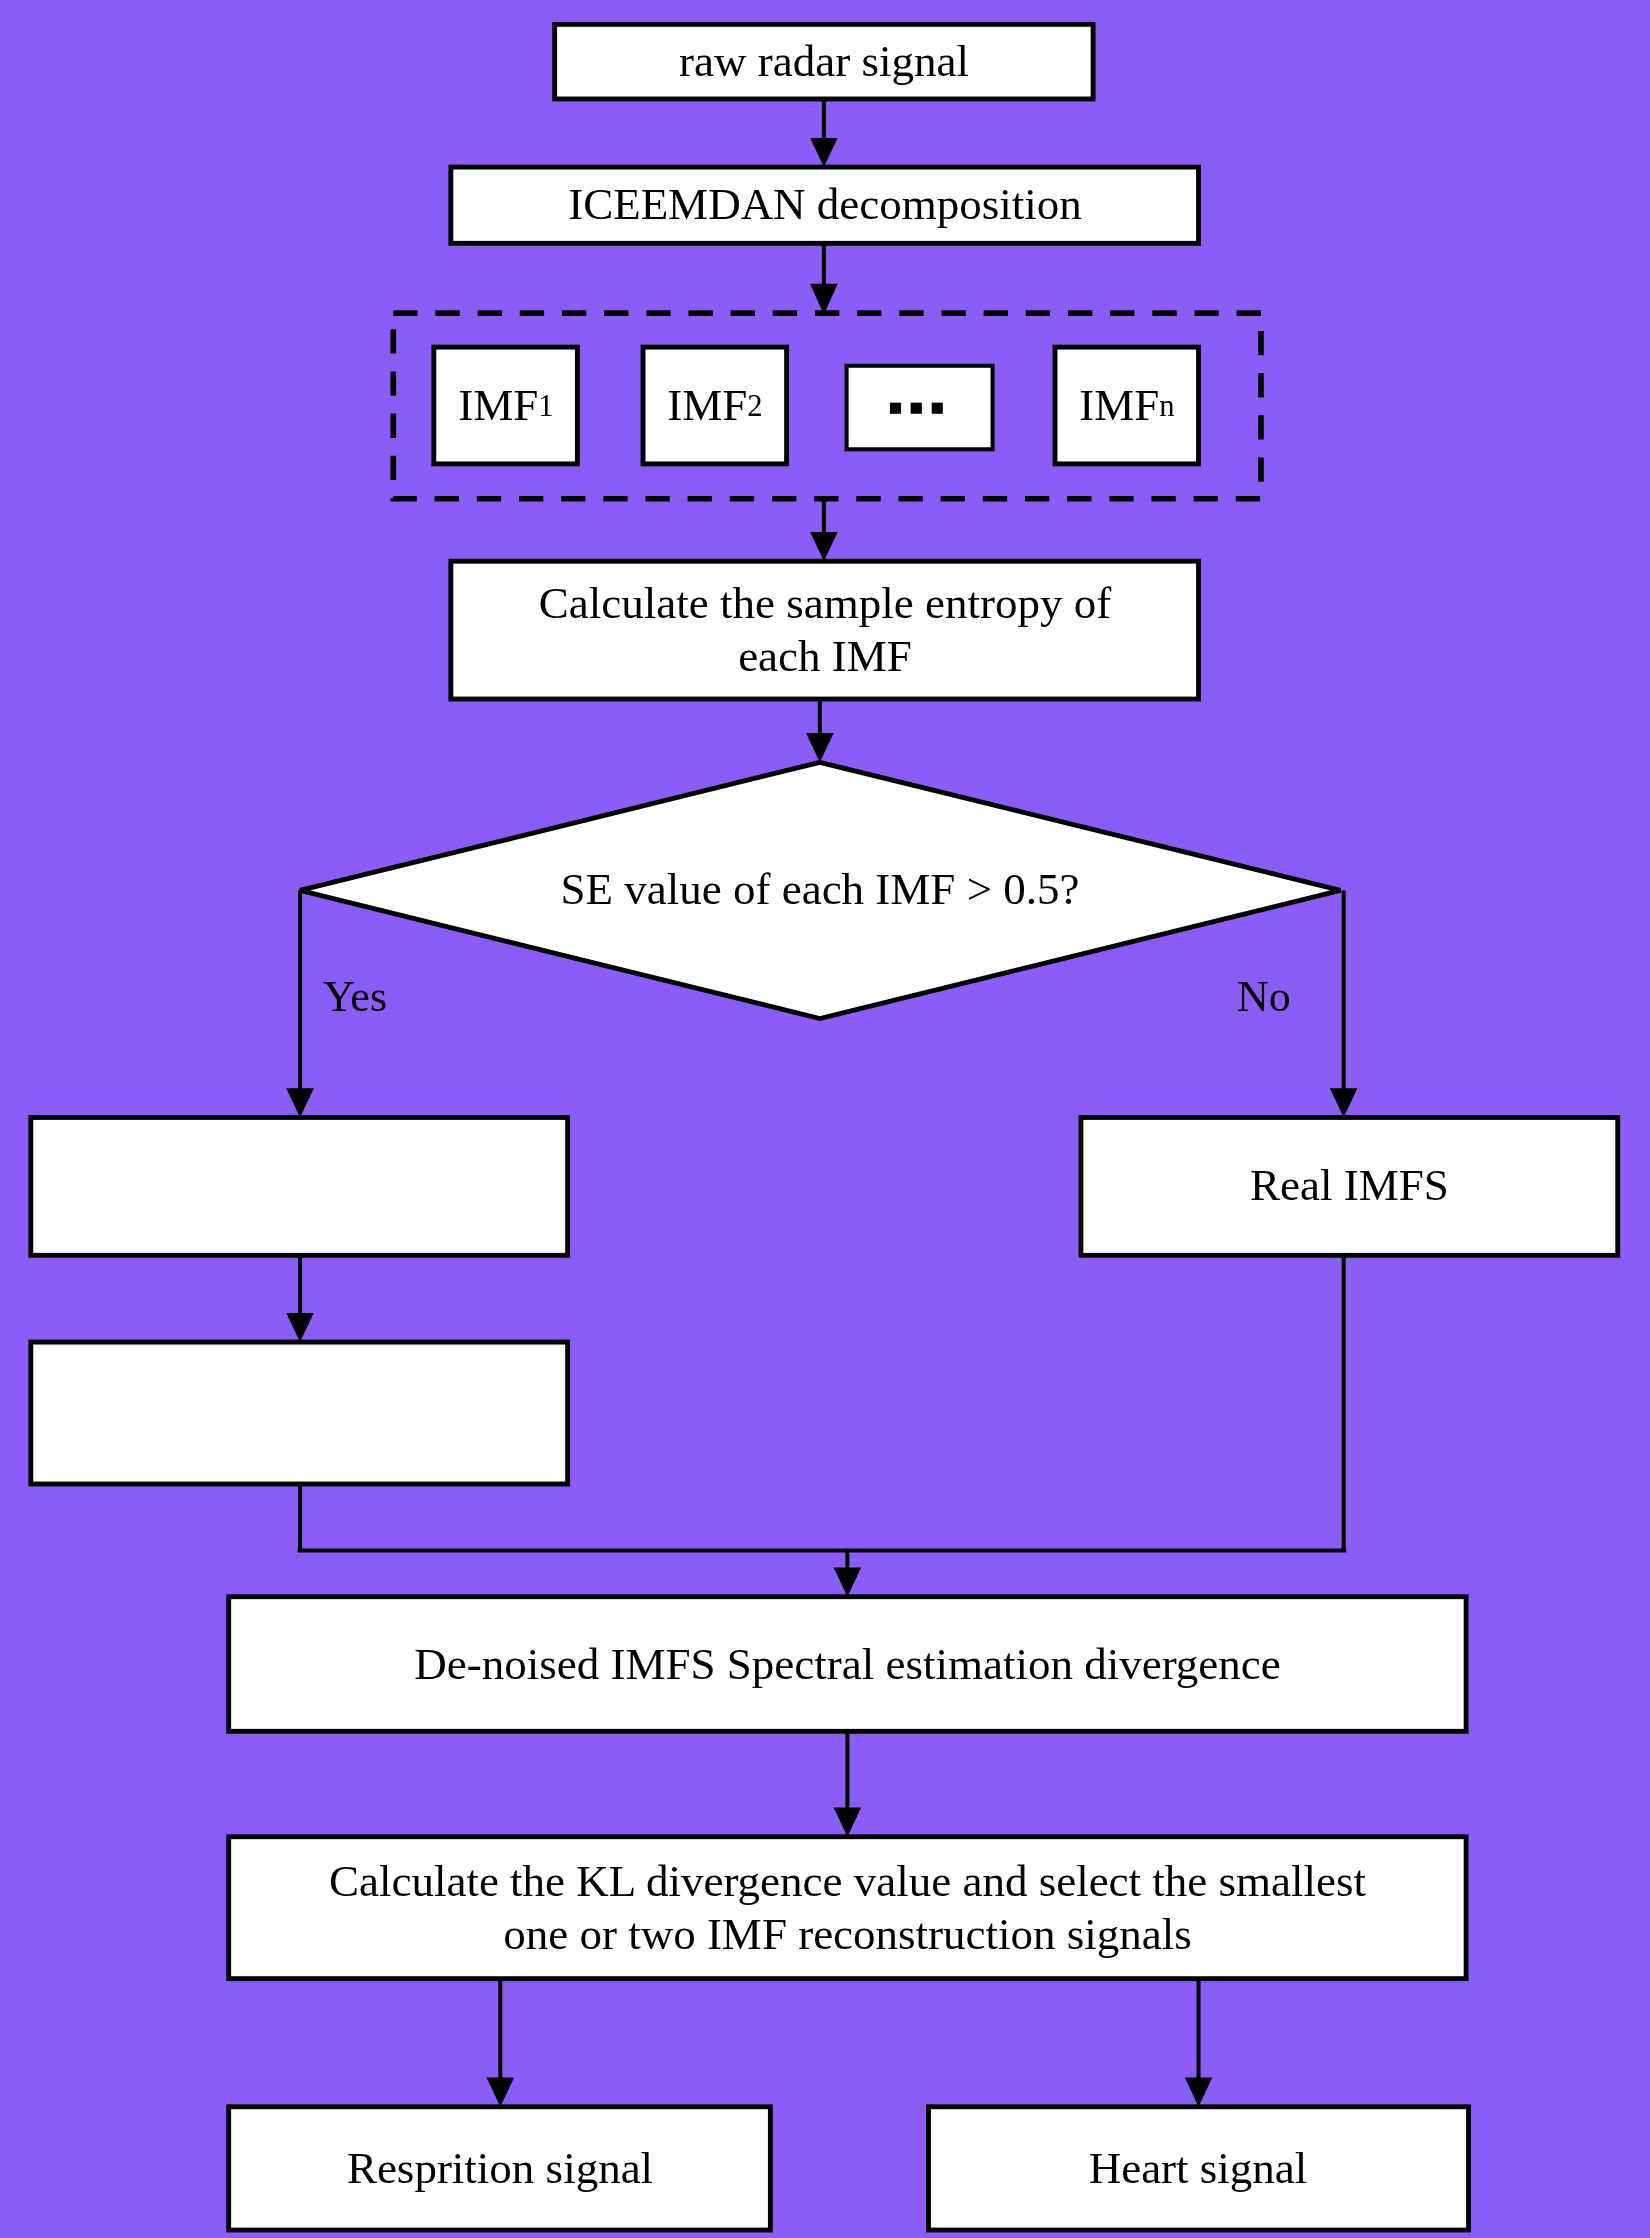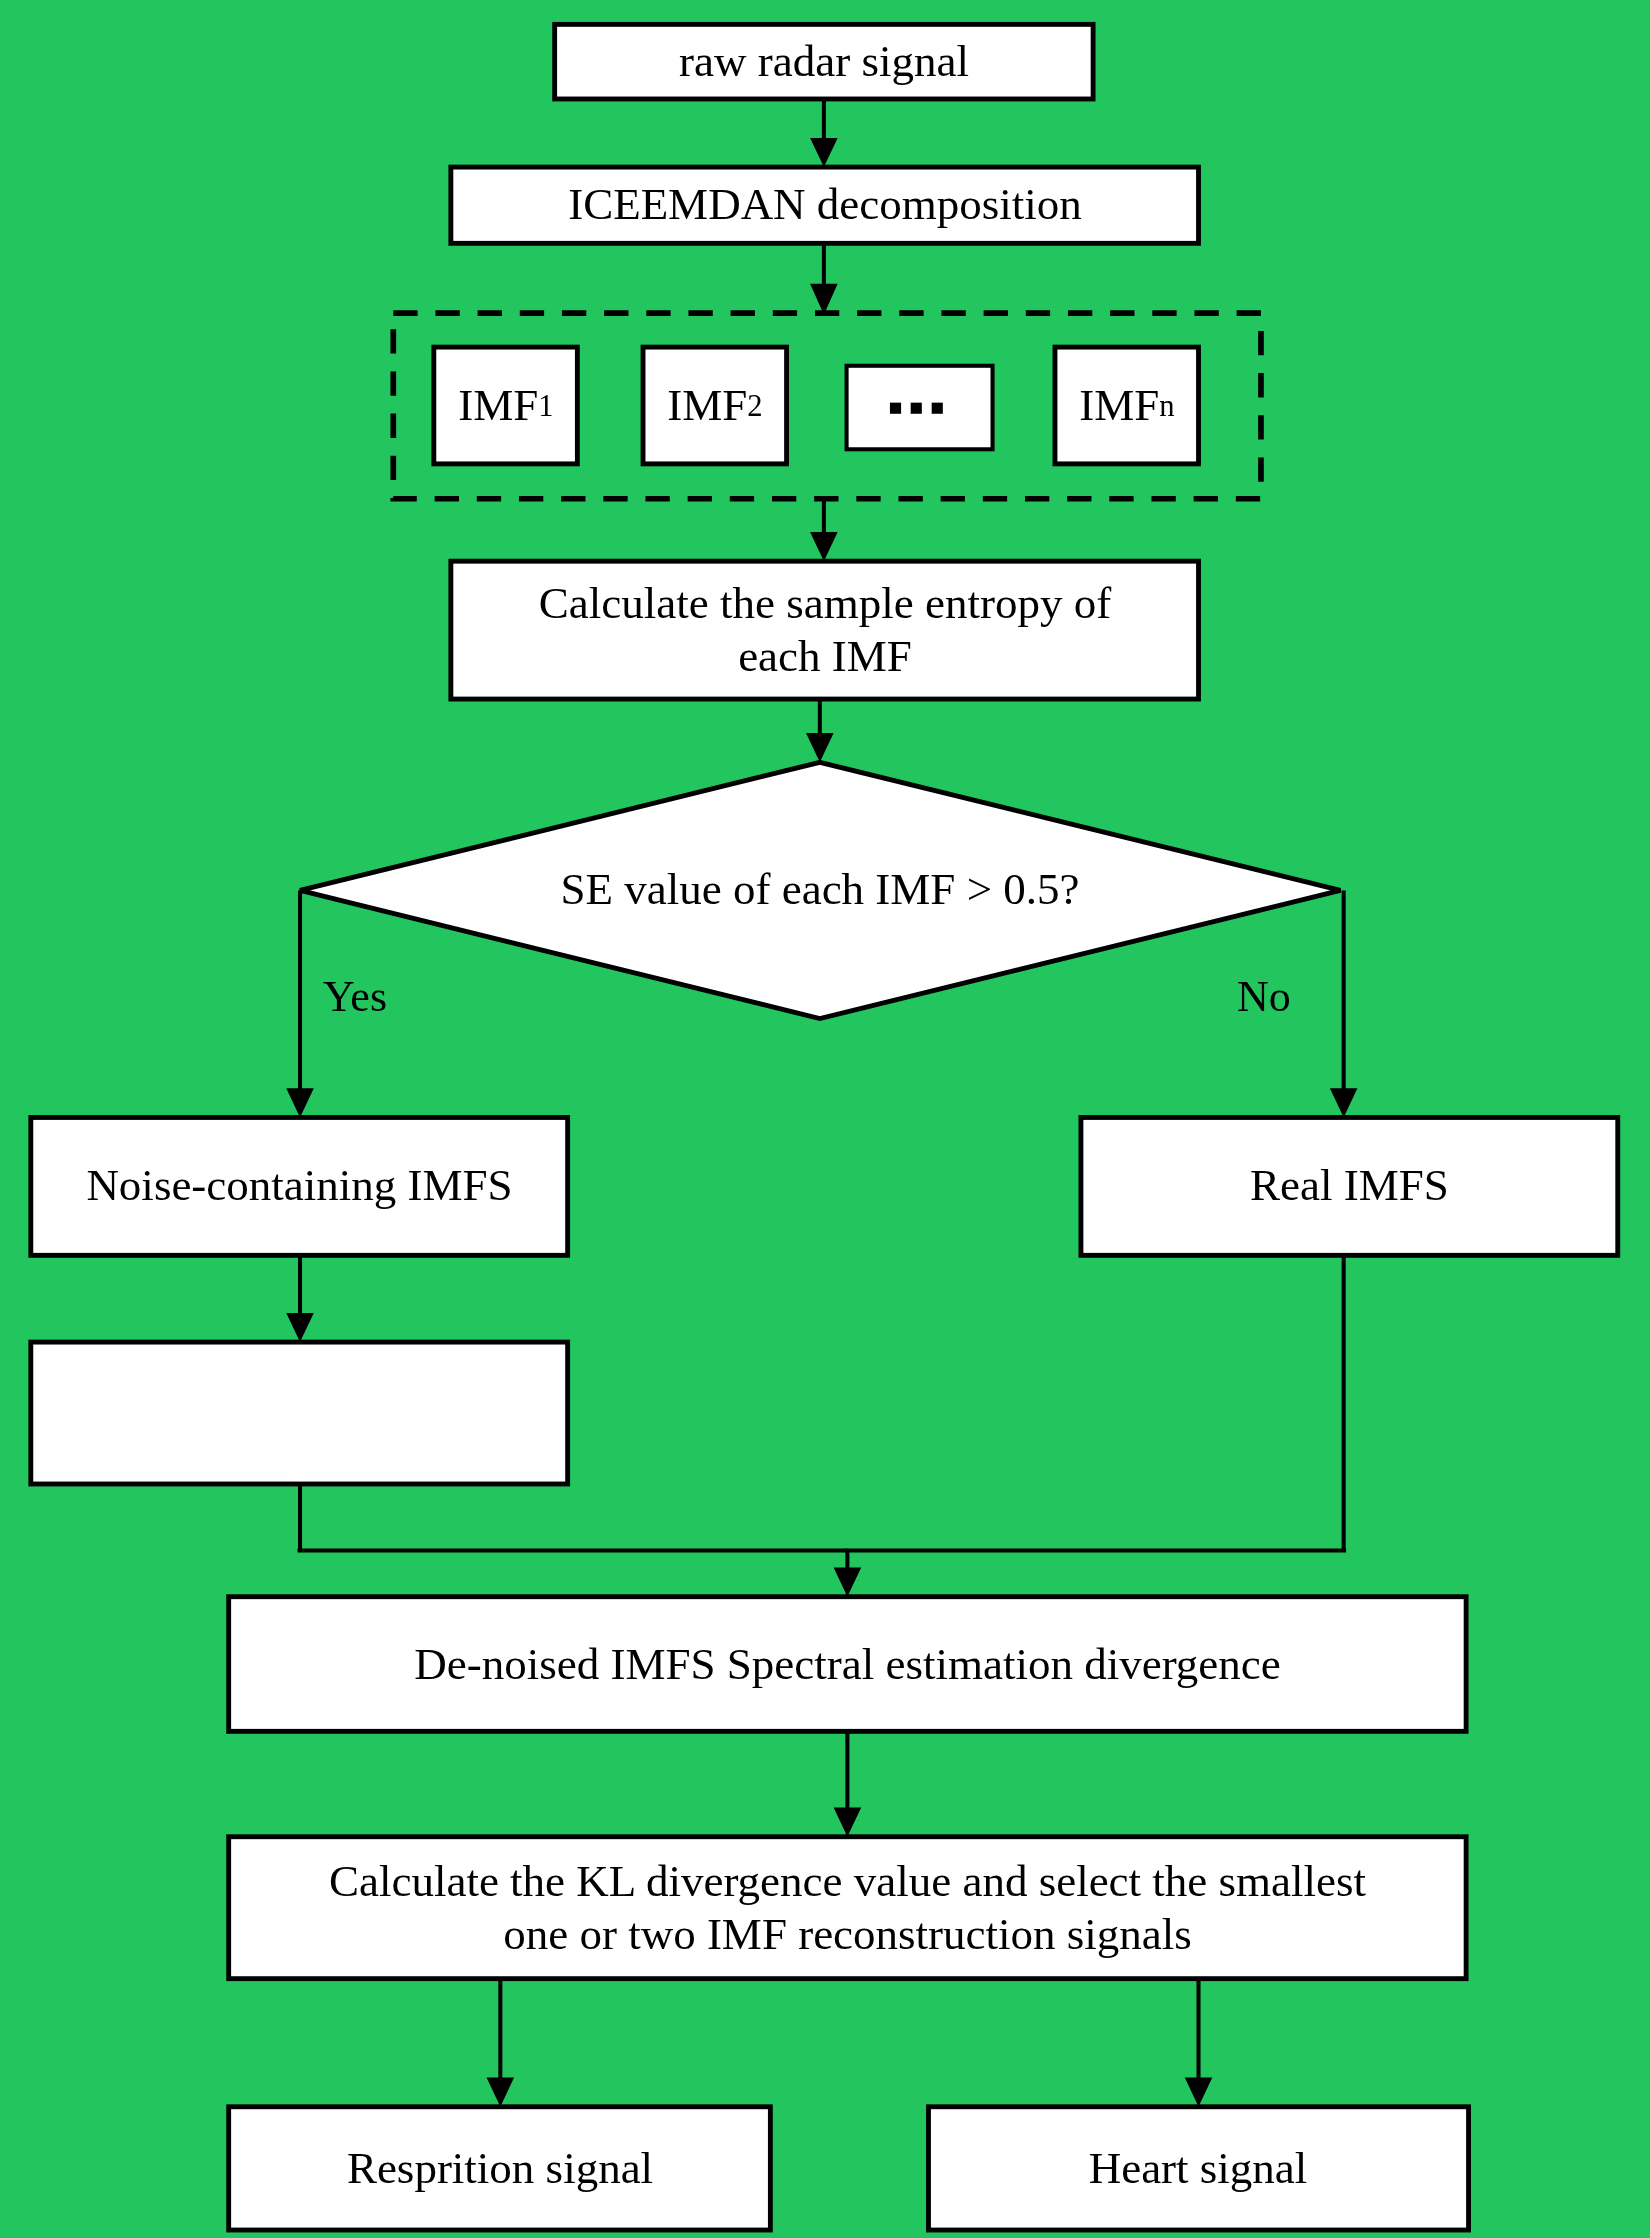--- a/index.html
+++ b/index.html
@@ -10,21 +10,21 @@
   body {
     width: 1651px;
     height: 2239px;
     font-family: "Liberation Serif", "DejaVu Serif", serif;
     overflow: hidden;
   }
   #flowchart-root {
     position: relative;
     width: 1651px;
     height: 2239px;
-    background: #22c55e;
+    background: #8b5cf6;
   }
   svg.chart-canvas {
     position: absolute;
     top: 0;
     left: 0;
     width: 1651px;
     height: 2239px;
   }
   .node-rect {
     fill: #ffffff;
@@ -187,21 +187,20 @@
 
   <div class="node-text t-main" style="left:451px; top:561px; width:748px; height:138px;">Calculate the sample entropy of
 each IMF</div>
 
   <div class="node-text t-main" style="left:405px; top:859px; width:830px; height:62px;">SE value of each IMF &gt; 0.5?</div>
 
   <div class="node-text t-branch" style="left:323px; top:970px; width:122px; height:54px; justify-content:flex-start;">Yes</div>
 
   <div class="node-text t-branch" style="left:1237px; top:970px; width:122px; height:54px; justify-content:flex-start;">No</div>
 
-  <div class="node-text t-main" style="left:31px; top:1117px; width:537px; height:138px;">Noise-containing IMFS</div>
 
   <div class="node-text t-main" style="left:1081px; top:1117px; width:537px; height:138px;">Real IMFS</div>
 
 
   <div class="node-text t-main" style="left:229px; top:1597px; width:1237px; height:135px;">De-noised IMFS Spectral estimation divergence</div>
 
   <div class="node-text t-main" style="left:229px; top:2107px; width:542px; height:123px;">Resprition signal</div>
 
   <div class="node-text t-main" style="left:229px; top:1837px; width:1237px; height:142px;">Calculate the KL divergence value and select the smallest
 one or two IMF reconstruction signals</div>

